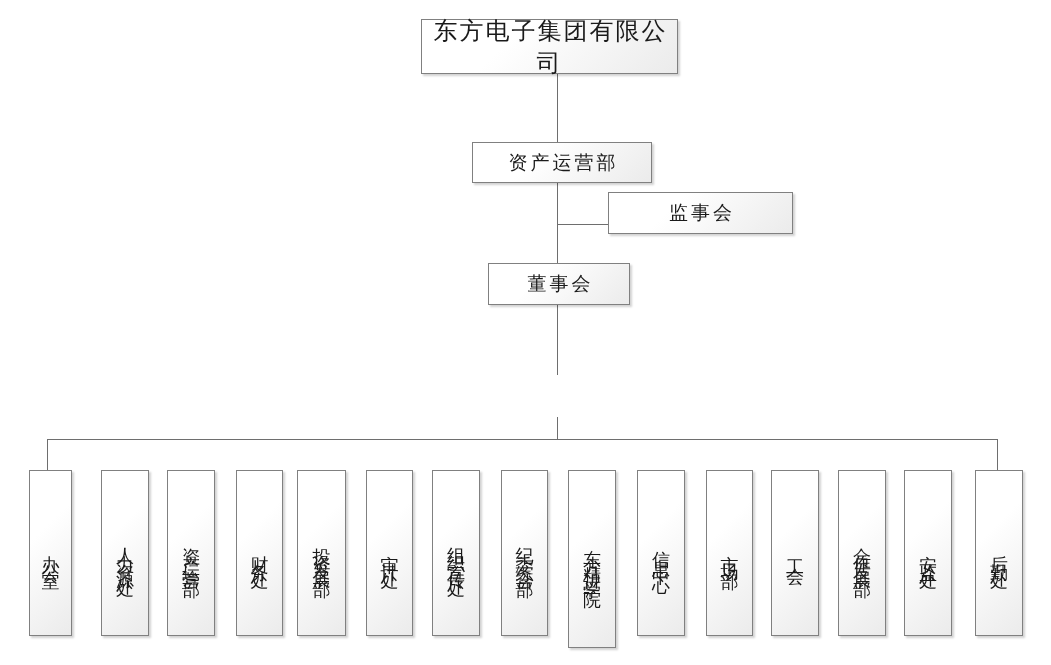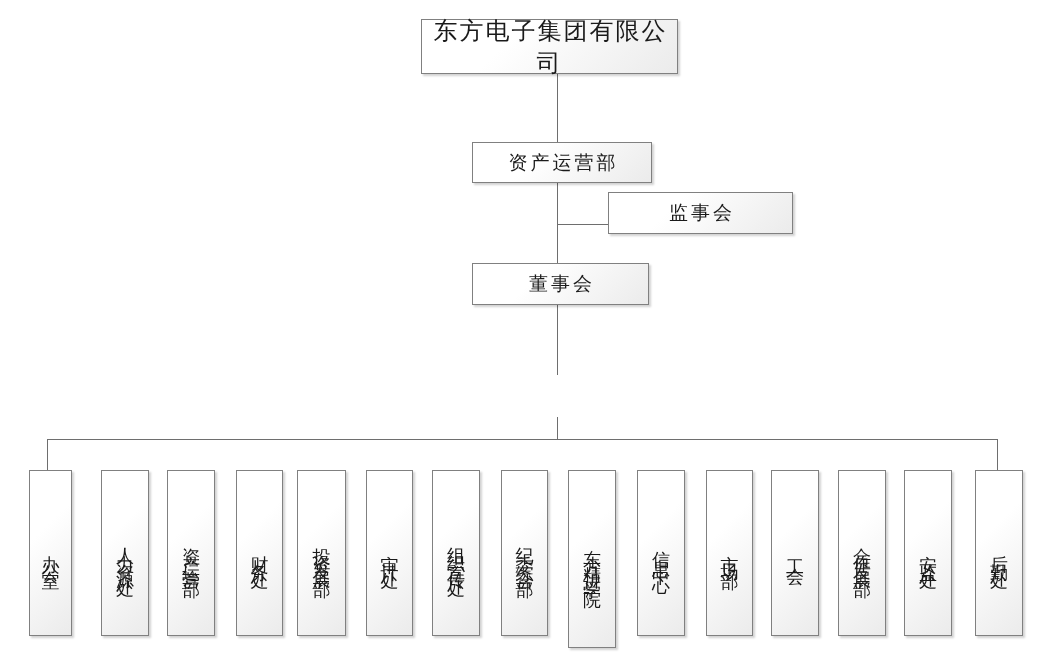--- a/index.html
+++ b/index.html
@@ -69,21 +69,21 @@
   <div class="line hz" style="left:47px;  top:439px; width:951px;"></div>
   <div class="line v" style="left:47px;  top:439px; height:31px;"></div>
   <div class="line v" style="left:997px; top:439px; height:32px;"></div>
 
   <div class="node h company" style="left:421px; top:19px;  width:257px; height:55px;">东方电子集团有限公司</div>
 
   <div class="node h" style="left:472px; top:142px; width:180px; height:41px;">资产运营部</div>
 
   <div class="node h" style="left:608px; top:192px; width:185px; height:42px;">监事会</div>
 
-  <div class="node h" style="left:472px; top:263px; width:177px; height:42px;">董事会</div>
+  <div class="node h" style="left:488px; top:263px; width:142px; height:42px;">董事会</div>
 
 
   <div class="node dept" style="left:29px;  width:43px;">办公室</div>
   <div class="node dept" style="left:101px; width:48px;">人力资源处</div>
   <div class="node dept" style="left:167px; width:48px;">资产运营部</div>
   <div class="node dept" style="left:236px; width:47px;">财务处</div>
   <div class="node dept" style="left:297px; width:49px;">投资发展部</div>
   <div class="node dept" style="left:366px; width:47px;">审计处</div>
   <div class="node dept" style="left:432px; width:48px;">组织宣传处</div>
   <div class="node dept" style="left:501px; width:47px;">纪委综合部</div>

